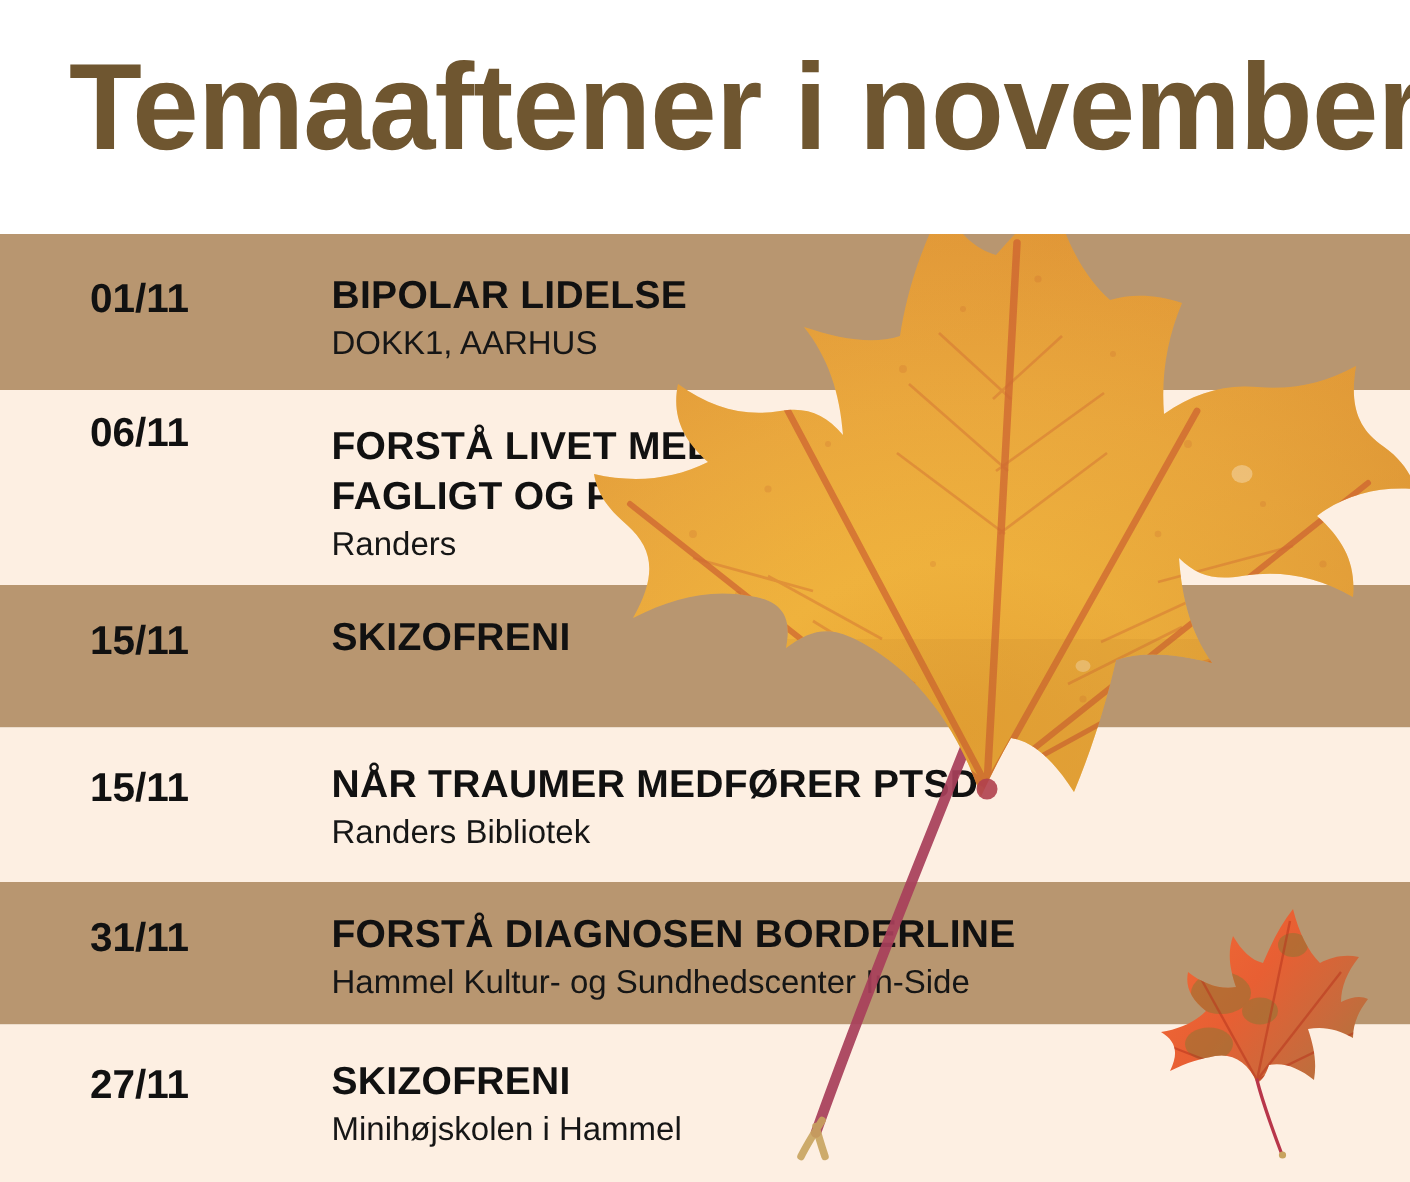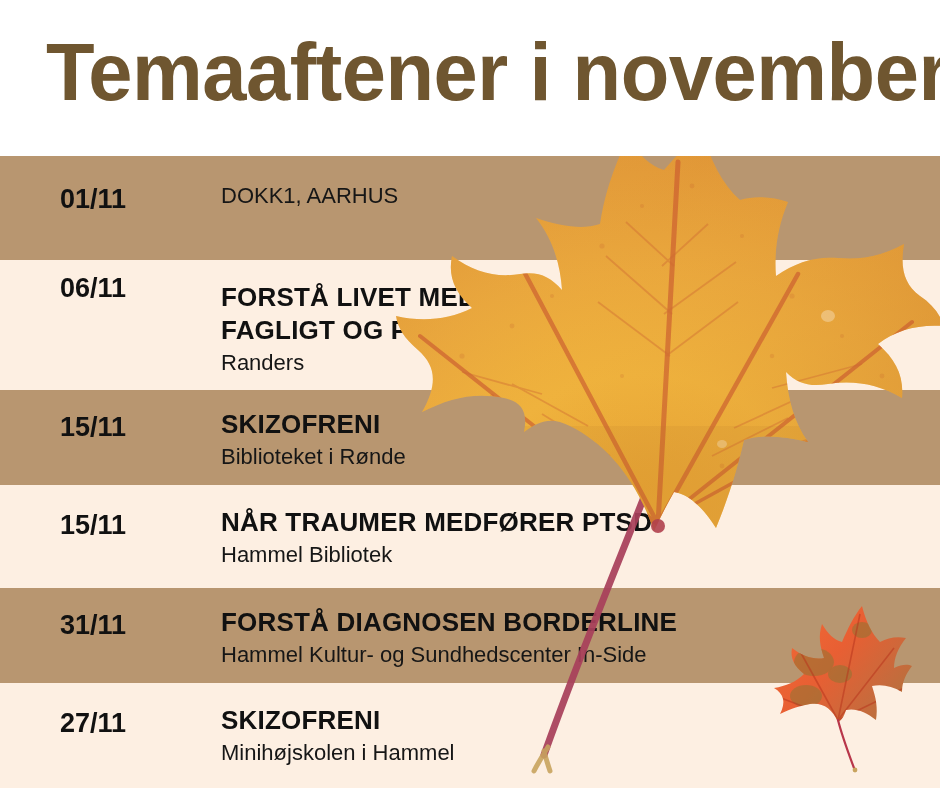--- a/index.html
+++ b/index.html
@@ -148,46 +148,46 @@
     <div class="row-band cream" style="top:485px;height:103px;"></div>
     <div class="row-band tan" style="top:588px;height:95px;"></div>
     <div class="row-band cream" style="top:683px;height:105px;"></div>
   </div>
 
   <div class="rows-text">
 
     <div class="row" style="top:156px;height:104px;">
       <div class="row-date" style="top:27px;">01/11</div>
       <div class="row-body" style="top:24px;">
+        <div class="row-title">BIPOLAR LIDELSE</div>
         <div class="row-venue">DOKK1, AARHUS</div>
       </div>
     </div>
 
     <div class="row" style="top:260px;height:130px;">
       <div class="row-date" style="top:12px;">06/11</div>
       <div class="row-body" style="top:21px;">
         <div class="row-title">FORSTÅ LIVET MED AUTISME UD FRA ET
 FAGLIGT OG PERSONLIGT PERSPEKTIV</div>
         <div class="row-venue">Randers</div>
       </div>
     </div>
 
     <div class="row" style="top:390px;height:95px;">
       <div class="row-date" style="top:21px;">15/11</div>
       <div class="row-body" style="top:18px;">
         <div class="row-title">SKIZOFRENI</div>
-        <div class="row-venue">Biblioteket i Rønde</div>
       </div>
     </div>
 
     <div class="row" style="top:485px;height:103px;">
       <div class="row-date" style="top:24px;">15/11</div>
       <div class="row-body" style="top:21px;">
         <div class="row-title">NÅR TRAUMER MEDFØRER PTSD</div>
-        <div class="row-venue">Hammel Bibliotek</div>
+        <div class="row-venue">Randers Bibliotek</div>
       </div>
     </div>
 
     <div class="row" style="top:588px;height:95px;">
       <div class="row-date" style="top:21px;">31/11</div>
       <div class="row-body" style="top:18px;">
         <div class="row-title">FORSTÅ DIAGNOSEN BORDERLINE</div>
         <div class="row-venue">Hammel Kultur- og Sundhedscenter In-Side</div>
       </div>
     </div>

